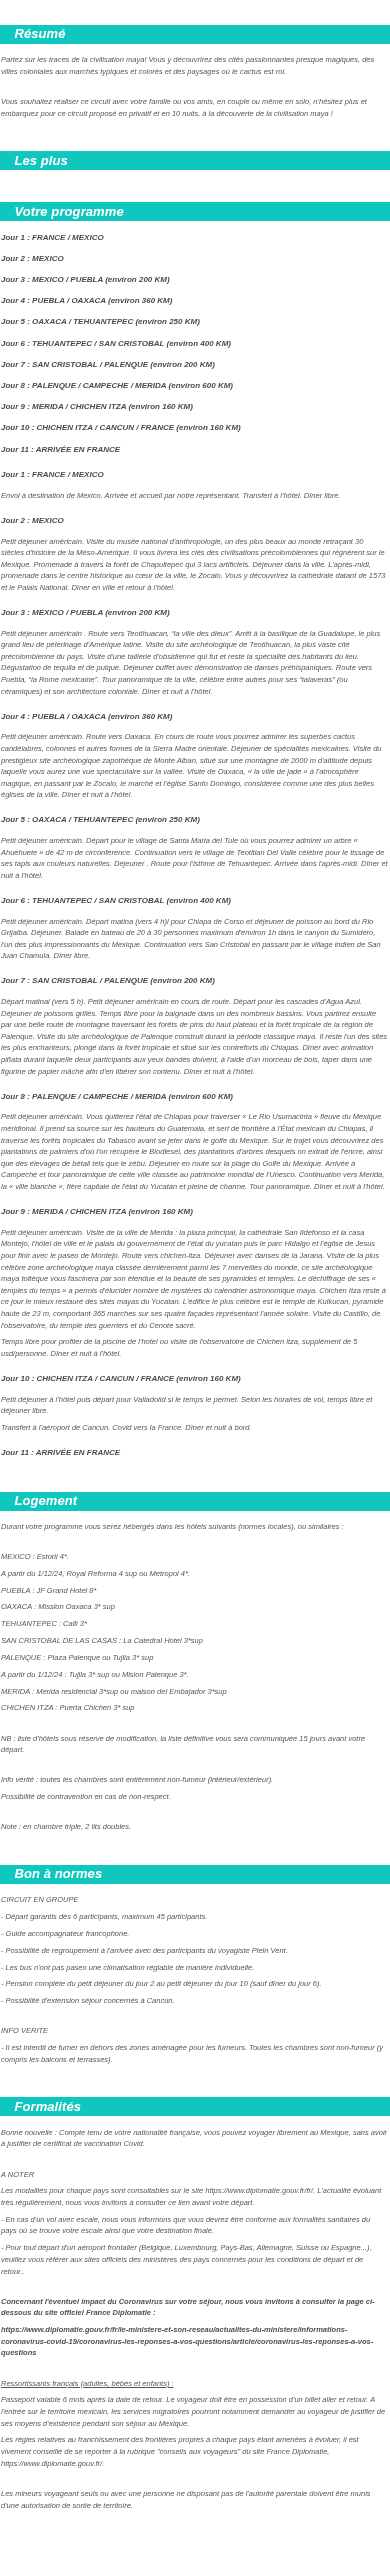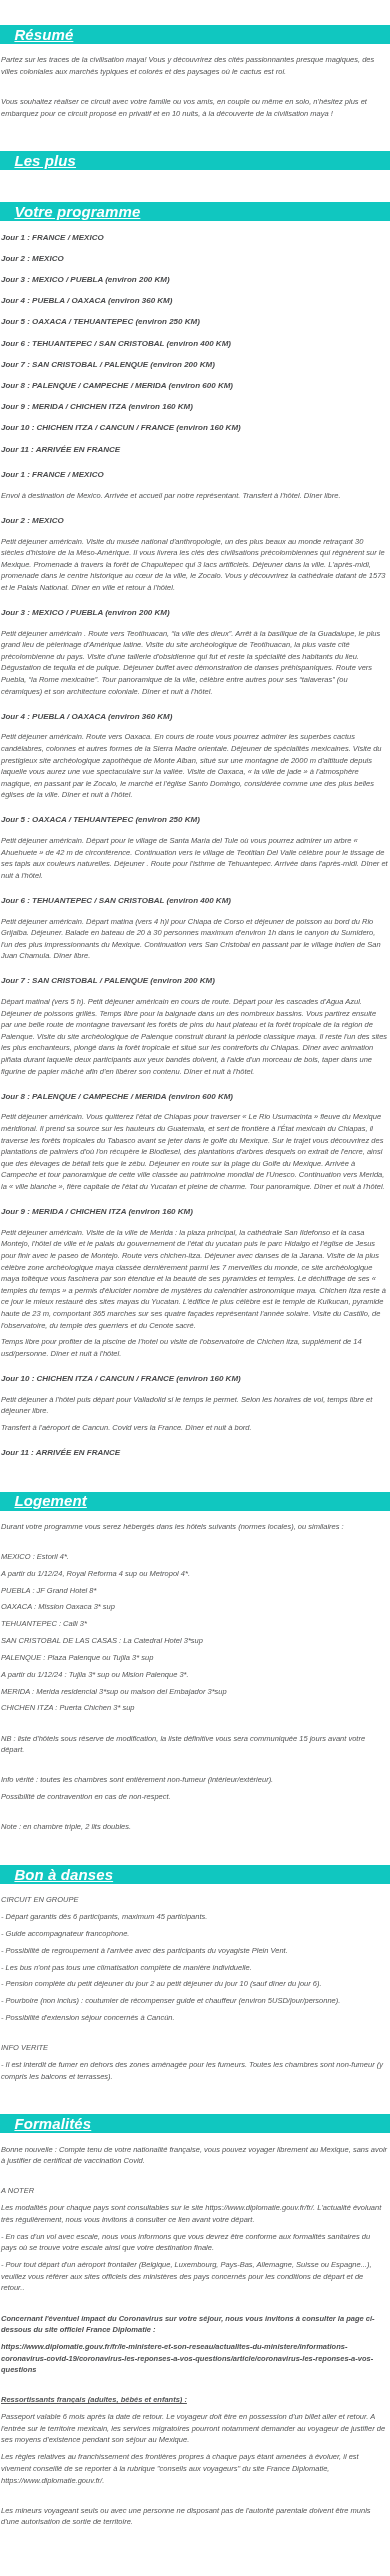--- a/index.html
+++ b/index.html
@@ -17,40 +17,39 @@
     height:19px;
     display:flex;
     align-items:center;
     padding-left:14.4px;
     margin:32px 0 10.3px 0;
   }
   section:first-of-type .bar{margin-top:25px;}
   .bar-title{
     color:#ffffff;
     font-weight:bold;
-    font-size:15px;
+    font-size:13px;
     letter-spacing:0.1px;
-    text-decoration:underline;
   }
   .content{padding:0 3.1px 0 1px;}
   .p{margin:0 0 5.2px 0;}
   .h{
     font-weight:bold;
     color:#4a4b4d;
     font-size:8px;
     margin:13.4px 0 8.2px 0;
   }
   .daylist-line{
     font-weight:bold;
     color:#4a4b4d;
     font-size:8px;
     margin:0 0 8.8px 0;
   }
   .pb{font-weight:bold;color:#4f5052;}
-  .pu{text-decoration:underline;font-weight:bold;}
+  .pu{text-decoration:underline;}
   .gap{height:13.4px;}
 </style>
 </head>
 <body>
 
 <main>
     <section>
       <div class="bar">
         <span class="bar-title">Résumé</span>
       </div>
@@ -92,21 +91,21 @@
         <div class="h">Jour 5 : OAXACA / TEHUANTEPEC (environ 250 KM)</div>
         <div class="p">Petit déjeuner américain. Départ pour le village de Santa Maria del Tule où vous pourrez admirer un arbre « Ahuehuete » de 42 m de circonférence. Continuation vers le village de Teotitlan Del Valle célèbre pour le tissage de ses tapis aux couleurs naturelles. Déjeuner . Route pour l'isthme de Tehuantepec. Arrivée dans l'après-midi. Dîner et nuit à l'hôtel.</div>
         <div class="h">Jour 6 : TEHUANTEPEC / SAN CRISTOBAL (environ 400 KM)</div>
         <div class="p">Petit déjeuner américain. Départ matina (vers 4 h)l pour Chiapa de Corso et déjeuner de poisson au bord du Rio Grijalba. Déjeuner. Balade en bateau de 20 à 30 personnes maximum d'environ 1h dans le canyon du Sumidero, l'un des plus impressionnants du Mexique. Continuation vers San Cristobal en passant par le village indien de San Juan Chamula. Dîner libre.</div>
         <div class="h">Jour 7 : SAN CRISTOBAL / PALENQUE (environ 200 KM)</div>
         <div class="p">Départ matinal (vers 5 h). Petit déjeuner américain en cours de route. Départ pour les cascades d'Agua Azul. Déjeuner de poissons grillés. Temps libre pour la baignade dans un des nombreux bassins. Vous partirez ensuite par une belle route de montagne traversant les forêts de pins du haut plateau et la forêt tropicale de la région de Palenque. Visite du site archéologique de Palenque construit durant la période classique maya. Il reste l'un des sites les plus enchanteurs, plongé dans la forêt tropicale et situé sur les contreforts du Chiapas. Dîner avec animation piñata durant laquelle deux participants aux yeux bandés doivent, à l'aide d'un morceau de bois, taper dans une figurine de papier mâché afin d'en libérer son contenu. Dîner et nuit à l'hôtel.</div>
         <div class="h">Jour 8 : PALENQUE / CAMPECHE / MERIDA (environ 600 KM)</div>
         <div class="p">Petit déjeuner américain. Vous quitterez l'état de Chiapas pour traverser « Le Rio Usumacinta » fleuve du Mexique méridional. Il prend sa source sur les hauteurs du Guatemala, et sert de frontière à l'État mexicain du Chiapas, il traverse les forêts tropicales du Tabasco avant se jeter dans le golfe du Mexique. Sur le trajet vous découvrirez des plantations de palmiers d'où l'on récupère le Biodiesel, des plantations d'arbres desquels on extrait de l'encre, ainsi que des élevages de bétail tels que le zébu. Déjeuner en route sur la plage du Golfe du Mexique. Arrivée à Campeche et tour panoramique de cette ville classée au patrimoine mondial de l'Unesco. Continuation vers Merida, la « ville blanche », fière capitale de l'état du Yucatan et pleine de charme. Tour panoramique. Dîner et nuit à l'hôtel.</div>
         <div class="h">Jour 9 : MERIDA / CHICHEN ITZA (environ 160 KM)</div>
         <div class="p">Petit déjeuner américain. Visite de la ville de Merida : la plaza principal, la cathédrale San Ildefonso et la casa Montejo, l'hôtel de ville et le palais du gouvernement de l'état du yucatan puis le parc Hidalgo et l'église de Jesus pour finir avec le paseo de Montejo. Route vers chichen-itza. Déjeuner avec danses de la Jarana. Visite de la plus célèbre zone archéologique maya classée dernièrement parmi les 7 merveilles du monde, ce site archéologique maya toltèque vous fascinera par son étendue et la beauté de ses pyramides et temples. Le déchiffrage de ses « temples du temps » a permis d'élucider nombre de mystères du calendrier astronomique maya. Chichen Itza reste à ce jour le mieux restauré des sites mayas du Yucatan. L'édifice le plus célèbre est le temple de Kulkucan, pyramide haute de 23 m, comportant 365 marches sur ses quatre façades représentant l'année solaire. Visite du Castillo, de l'observatoire, du temple des guerriers et du Cenote sacré.</div>
-        <div class="p">Temps libre pour profiter de la piscine de l'hotel ou visite de l'observatoire de Chichen itza, supplément de 14 usd/personne. Dîner et nuit à l'hôtel.</div>
+        <div class="p">Temps libre pour profiter de la piscine de l'hotel ou visite de l'observatoire de Chichen itza, supplément de 5 usd/personne. Dîner et nuit à l'hôtel.</div>
         <div class="h">Jour 10 : CHICHEN ITZA / CANCUN / FRANCE (environ 160 KM)</div>
         <div class="p">Petit déjeuner à l'hôtel puis départ pour Valladolid si le temps le permet. Selon les horaires de vol, temps libre et déjeuner libre.</div>
         <div class="p">Transfert à l'aéroport de Cancun. Covid vers la France. Dîner et nuit à bord.</div>
         <div class="h">Jour 11 : ARRIVÉE EN FRANCE</div>
       </div>
     </section>
     <section>
       <div class="bar">
         <span class="bar-title">Logement</span>
       </div>
@@ -127,30 +126,29 @@
         <div class="p">NB : liste d'hôtels sous réserve de modification, la liste définitive vous sera communiquée 15 jours avant votre départ.</div>
         <div class="gap"></div>
         <div class="p">Info vérité : toutes les chambres sont entièrement non-fumeur (intérieur/extérieur).</div>
         <div class="p">Possibilité de contravention en cas de non-respect.</div>
         <div class="gap"></div>
         <div class="p">Note : en chambre triple, 2 lits doubles.</div>
       </div>
     </section>
     <section>
       <div class="bar">
-        <span class="bar-title">Bon à danses</span>
+        <span class="bar-title">Bon à normes</span>
       </div>
       <div class="content">
         <div class="p">CIRCUIT EN GROUPE</div>
         <div class="p">- Départ garantis dès 6 participants, maximum 45 participants.</div>
         <div class="p">- Guide accompagnateur francophone.</div>
         <div class="p">- Possibilité de regroupement à l'arrivée avec des participants du voyagiste Plein Vent.</div>
-        <div class="p">- Les bus n'ont pas tous une climatisation complète de manière individuelle.</div>
+        <div class="p">- Les bus n'ont pas paseo une climatisation réglable de manière individuelle.</div>
         <div class="p">- Pension complète du petit déjeuner du jour 2 au petit déjeuner du jour 10 (sauf dîner du jour 6).</div>
-        <div class="p">- Pourboire (non inclus) : coutumier de récompenser guide et chauffeur (environ 5USD/jour/personne).</div>
         <div class="p">- Possibilité d'extension séjour concernés à Cancún.</div>
         <div class="gap"></div>
         <div class="p">INFO VERITE</div>
         <div class="p">- Il est interdit de fumer en dehors des zones aménagée pour les fumeurs. Toutes les chambres sont non-fumeur (y compris les balcons et terrasses).</div>
       </div>
     </section>
     <section>
       <div class="bar">
         <span class="bar-title">Formalités</span>
       </div>

